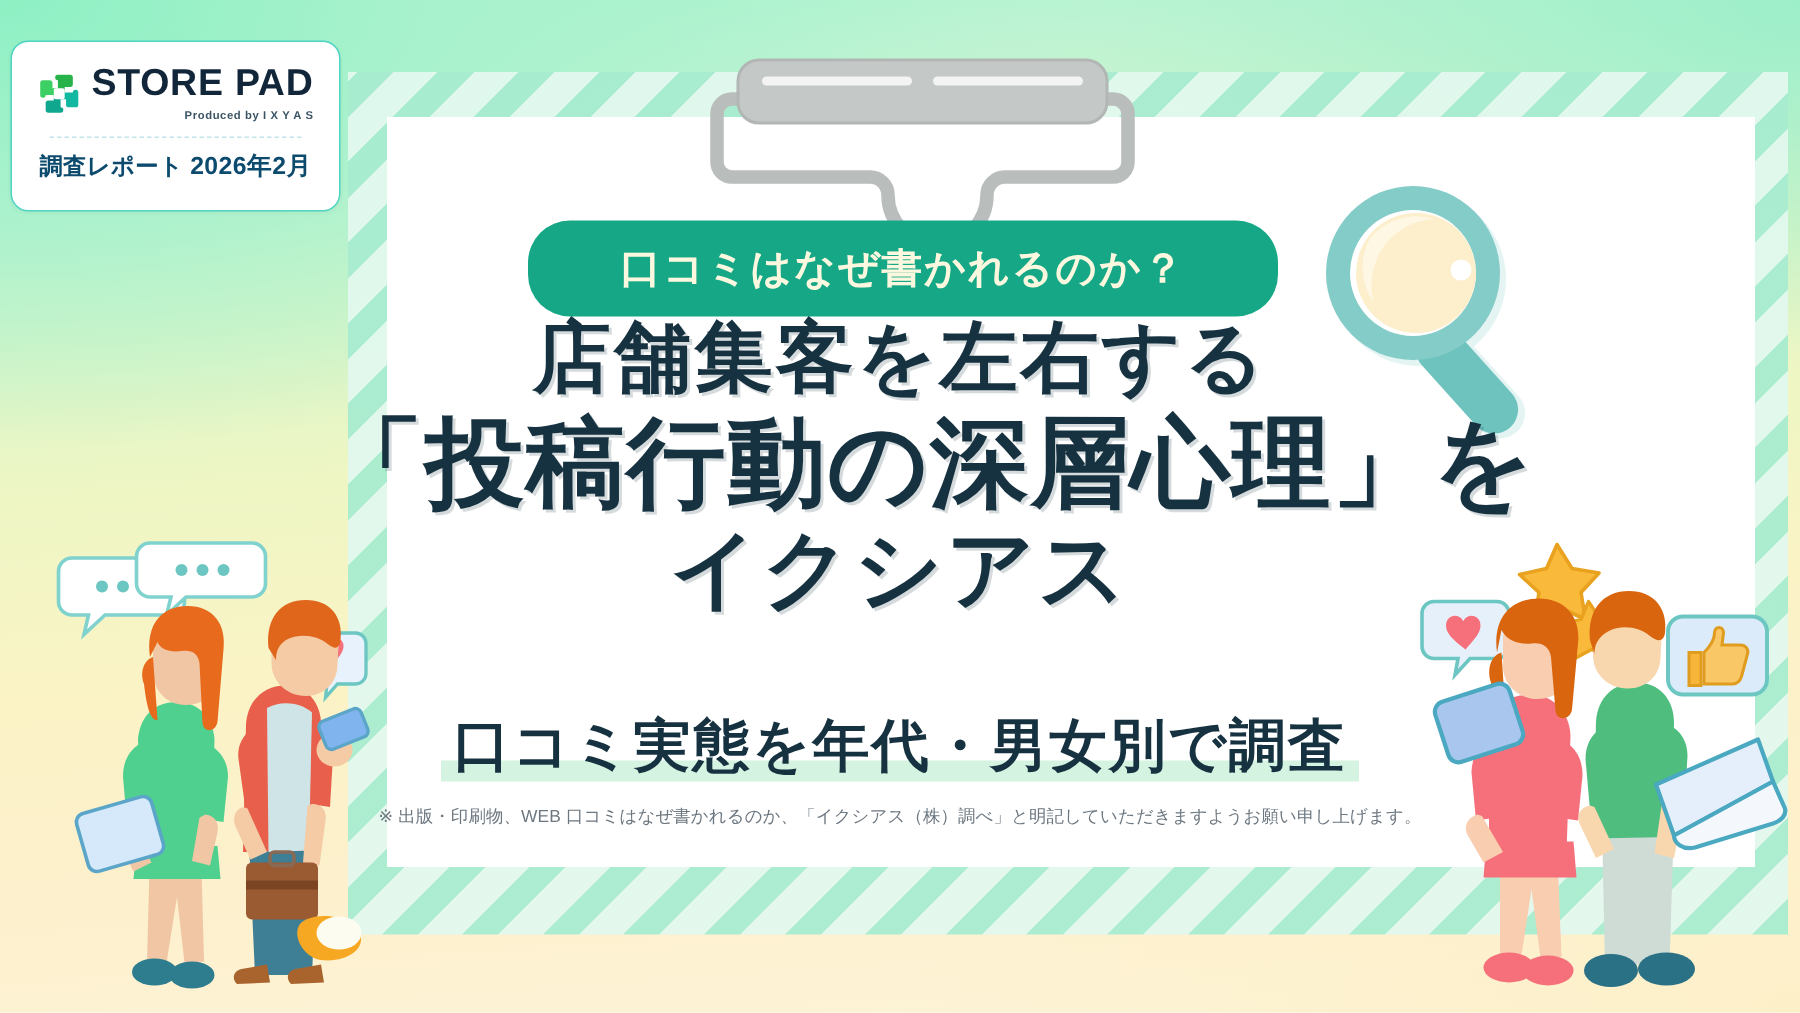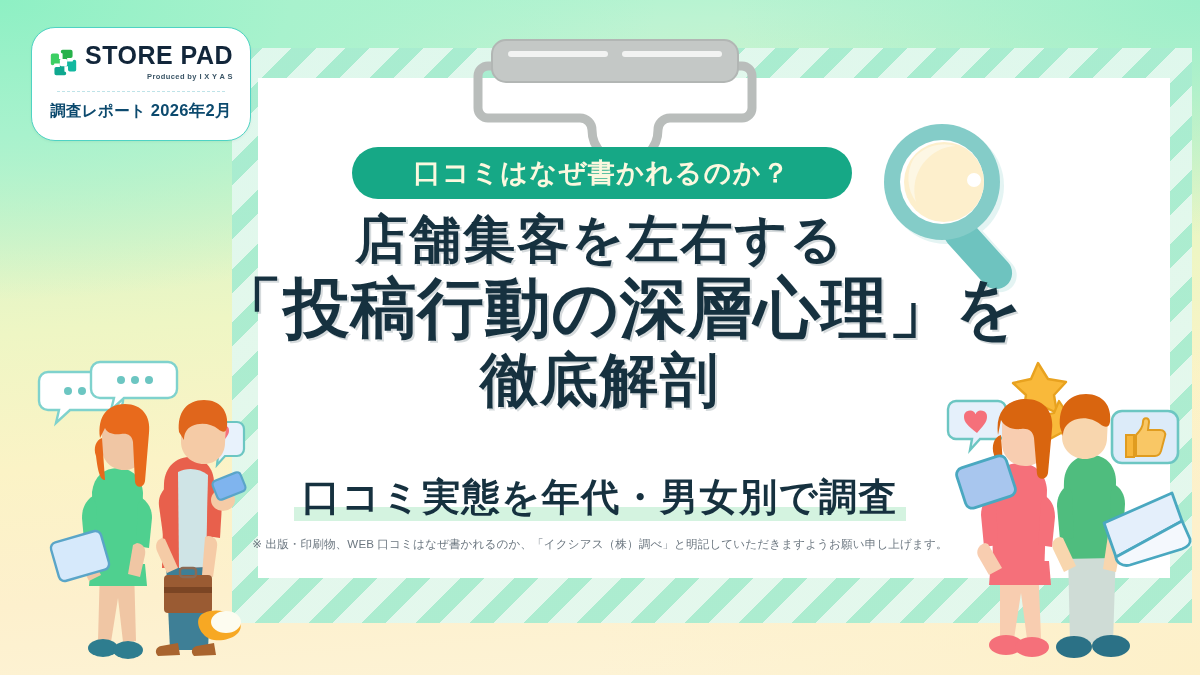--- a/index.html
+++ b/index.html
@@ -37,22 +37,22 @@
   }
 
   
   .card{
     position:absolute;left:258px;top:78px;width:912px;height:500px;
     background:#ffffff;
   }
 
   
   .logo-badge{
-    position:absolute;left:31px;top:27px;width:218px;height:112px;
-    background:#ffffff;border:1.6px solid #4fd3c4;border-radius:24px;
+    position:absolute;left:7px;top:27px;width:218px;height:112px;
+    background:#ffffff;border:1.6px solid #4fd3c4;border-radius:12px;
     box-shadow:0 1px 3px rgba(0,0,0,.05);
     display:flex;flex-direction:column;align-items:center;
   }
   .logo-row{display:flex;align-items:center;gap:7px;margin-top:15px;}
   .logo-mark{width:29px;height:29px;position:relative;flex:none;}
   .logo-wordmark{display:flex;flex-direction:column;align-items:flex-end;}
   .logo-word{
     font-size:25px;font-weight:700;letter-spacing:.5px;color:#12263a;
     line-height:1;font-family:"Liberation Sans",sans-serif;
   }
@@ -71,21 +71,21 @@
   .logo-caption .yr{font-size:16.5px;}
 
   
   .glasses{position:absolute;left:470px;top:36px;width:290px;height:120px;}
 
   
   .magnifier{position:absolute;left:862px;top:118px;width:190px;height:180px;}
 
   
   .pill{
-    position:absolute;left:352px;top:147px;width:500px;height:52px;
+    position:absolute;left:352px;top:147px;width:500px;height:64px;
     background:#16a886;border-radius:28px;
     display:flex;align-items:center;justify-content:center;
   }
   .pill span{
     font-size:27px;font-weight:700;color:#fbf8df;letter-spacing:1.5px;
     font-family:"Liberation Sans","DejaVu Sans",sans-serif;
   }
 
   
   .headline{
@@ -197,21 +197,21 @@
     </div>
   </div>
 
   <div class="pill">
     <span>口コミはなぜ書かれるのか？</span>
   </div>
 
   <div class="headline">
     <div class="h-line1">店舗集客を左右する</div>
     <div class="h-line2">「投稿行動の深層心理」を</div>
-    <div class="h-line3">徹底解剖</div>
+    <div class="h-line3">イクシアス</div>
   </div>
 
   <div class="subtitle-wrap">
     <span class="subtitle">
       <span class="hl"></span>
       <span class="tx">口コミ実態を年代・男女別で調査</span>
     </span>
   </div>
 
   <div class="footnote">※ 出版・印刷物、WEB 口コミはなぜ書かれるのか、「イクシアス（株）調べ」と明記していただきますようお願い申し上げます。</div>

